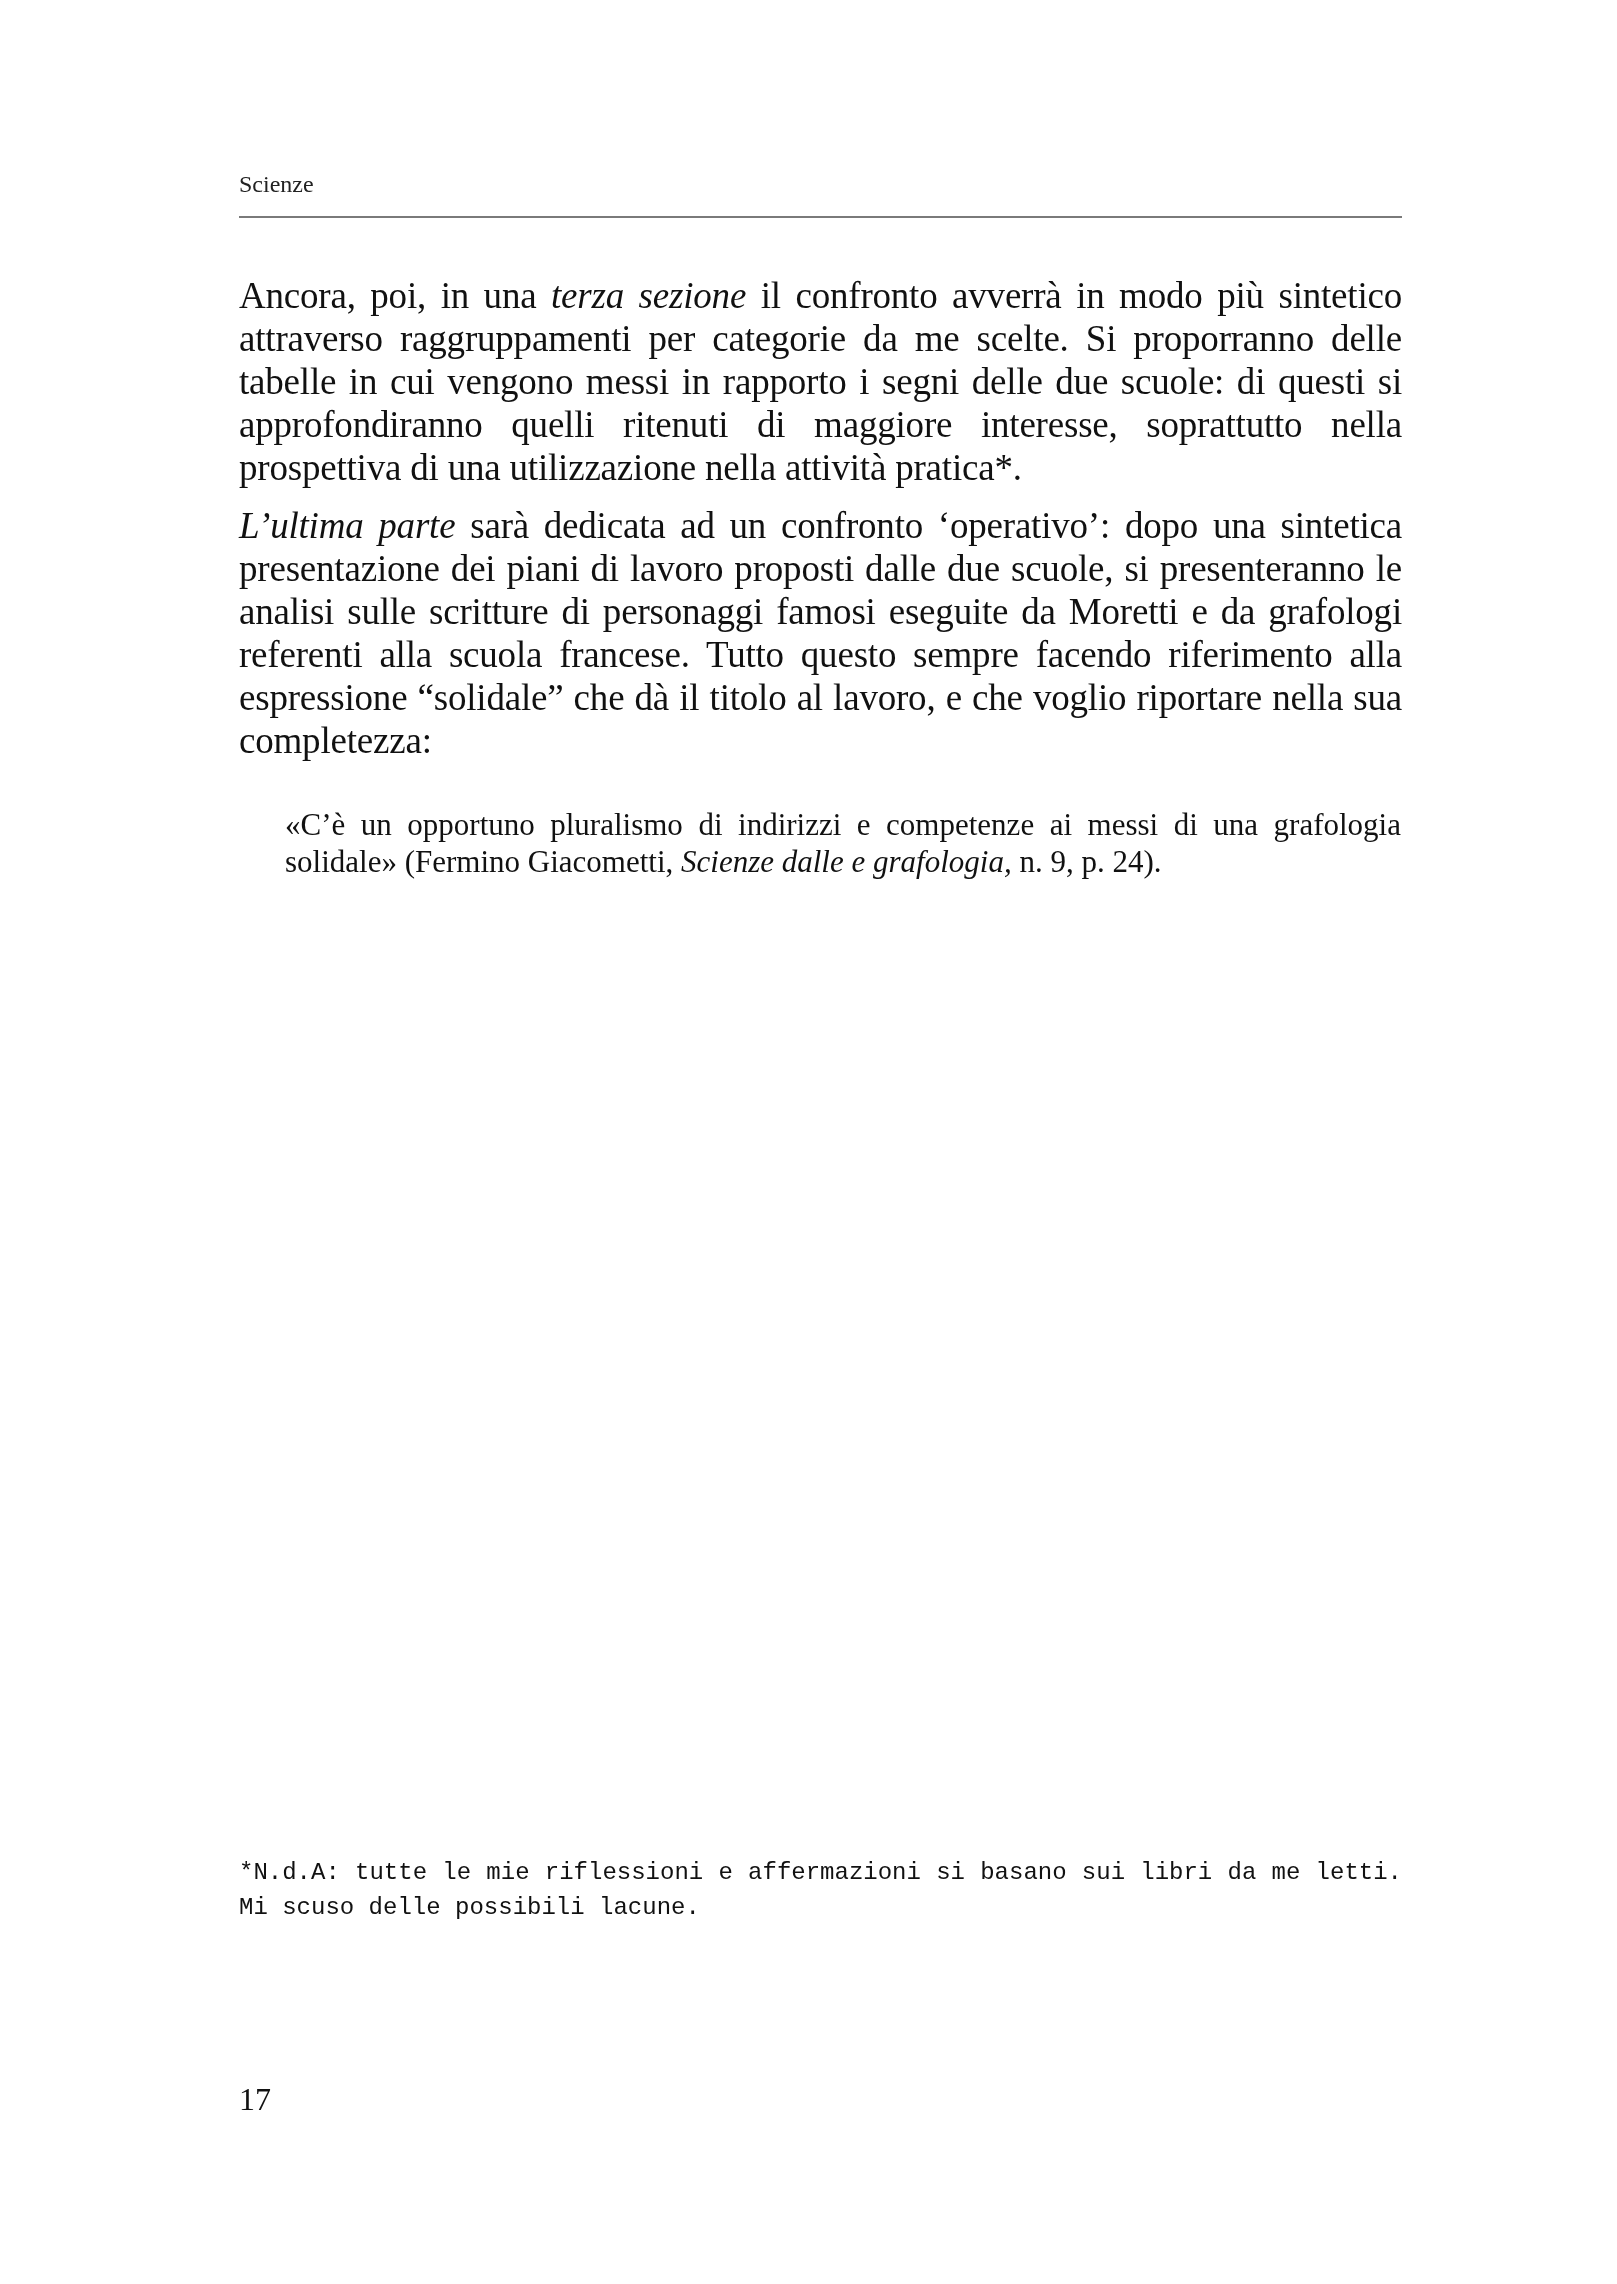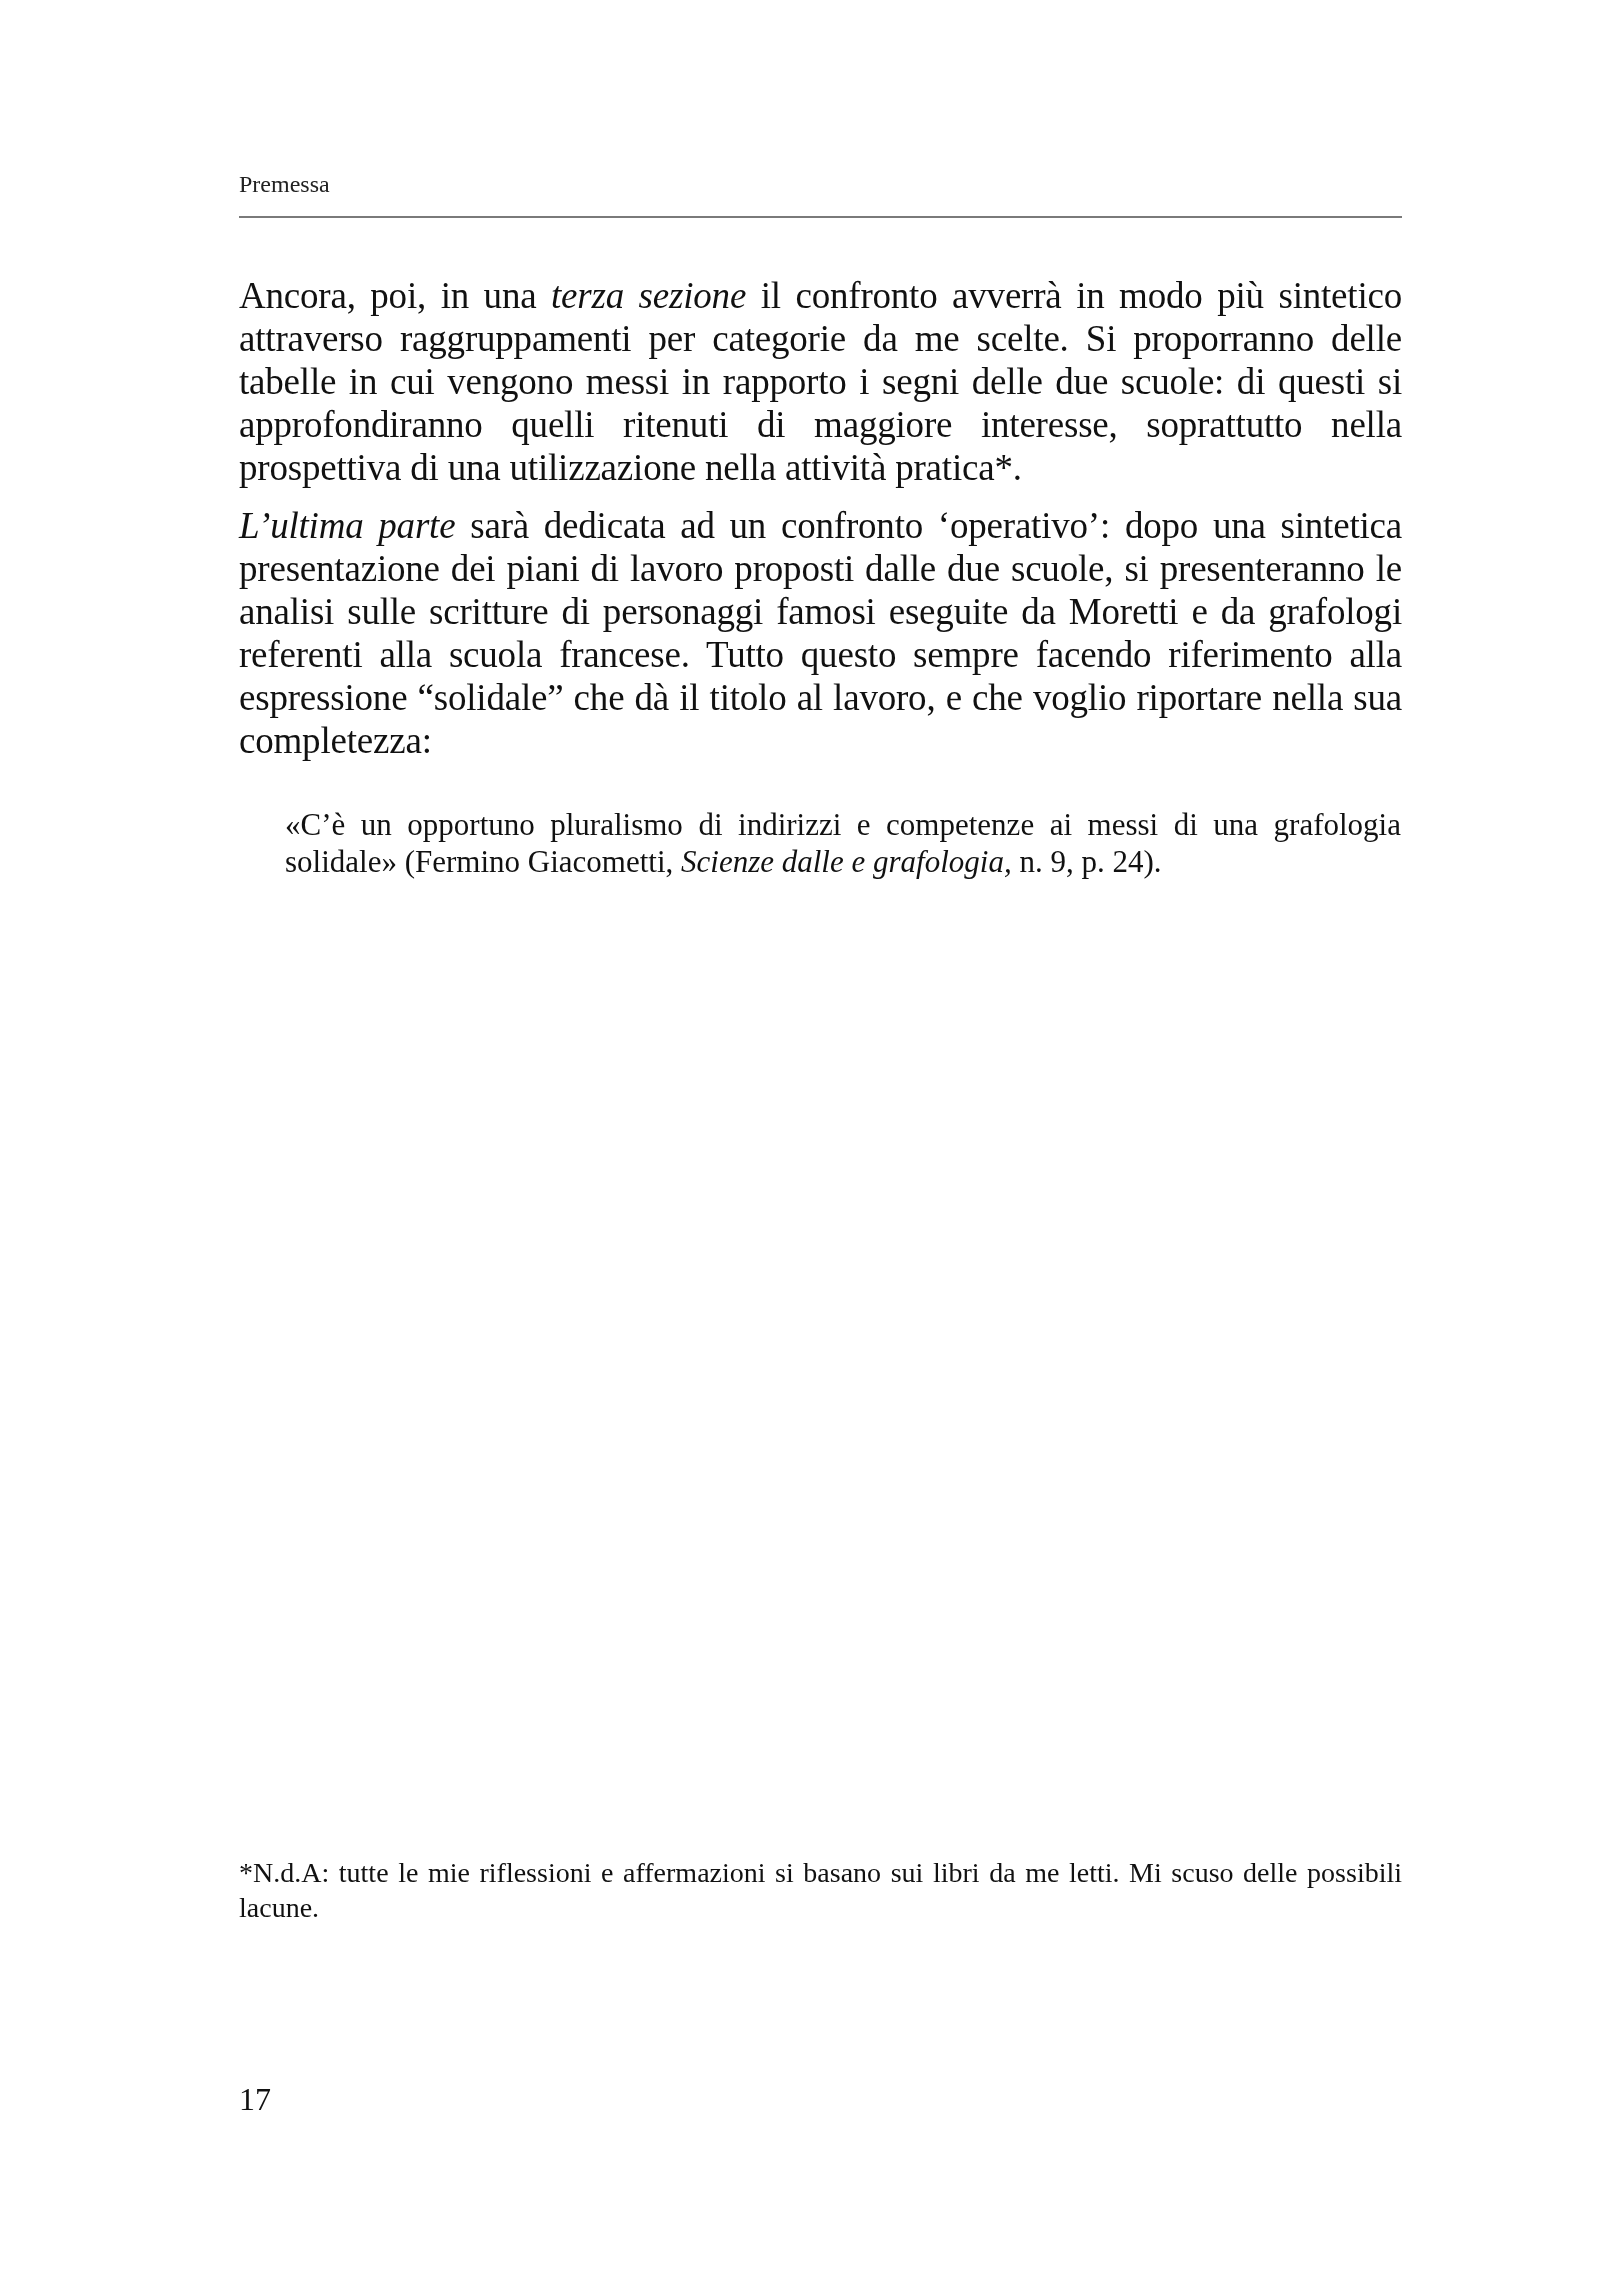--- a/index.html
+++ b/index.html
@@ -24,34 +24,34 @@
     }
     .body-text p { margin: 0 0 14.5px 0; }
     .body-text p.last-line-left { text-align-last: left; }
     .quote {
       position: absolute; left: 285px; top: 806px; width: 1116px;
       font-family: "Liberation Serif", serif;
       font-size: 31px; line-height: 37px; text-align: justify;
     }
     .footnote {
       position: absolute; left: 239px; top: 1855px; width: 1163px;
-      font-family: Liberation Serif, serif;
-      font-size: 28px; line-height: 35px; text-align: justify;
+      font-family: Liberation Mono, monospace;
+      font-size: 24px; line-height: 35px; text-align: justify;
     }
     .page-number {
       position: absolute; left: 239px; top: 2081px;
       font-family: "Liberation Serif", serif;
       font-size: 32px;
     }
     em { font-style: italic; }
   </style>
 </head>
 <body>
 
-<div class="running-head">Premessa</div>
+<div class="running-head">Scienze</div>
 <div class="head-rule"></div>
 
 <div class="body-text">
   <p class="last-line-left"><span>Ancora, poi, in una </span><em>terza sezione</em><span> il confronto avverrà in modo più sintetico attraverso raggruppamenti per categorie da me scelte. Si proporranno delle tabelle in cui vengono messi in rapporto i segni delle due scuole: di questi si approfondiranno quelli ritenuti di maggiore interesse, soprattutto nella prospettiva di una utilizzazione nella attività pratica*.</span></p>
   <p class="last-line-left"><em>L’ultima parte</em><span> sarà dedicata ad un confronto ‘operativo’: dopo una sintetica presentazione dei piani di lavoro proposti dalle due scuole, si presenteranno le analisi sulle scritture di personaggi famosi eseguite da Moretti e da grafologi referenti alla scuola francese. Tutto questo sempre facendo riferimento alla espressione “solidale” che dà il titolo al lavoro, e che voglio riportare nella sua completezza:</span></p>
 </div>
 
 <div class="quote"><span>«C’è un opportuno pluralismo di indirizzi e competenze ai messi di una grafologia solidale» (Fermino Giacometti, </span><em>Scienze dalle e grafologia,</em><span> n. 9, p. 24).</span></div>
 
 <div class="footnote">*N.d.A: tutte le mie riflessioni e affermazioni si basano sui libri da me letti. Mi scuso delle possibili lacune.</div>

